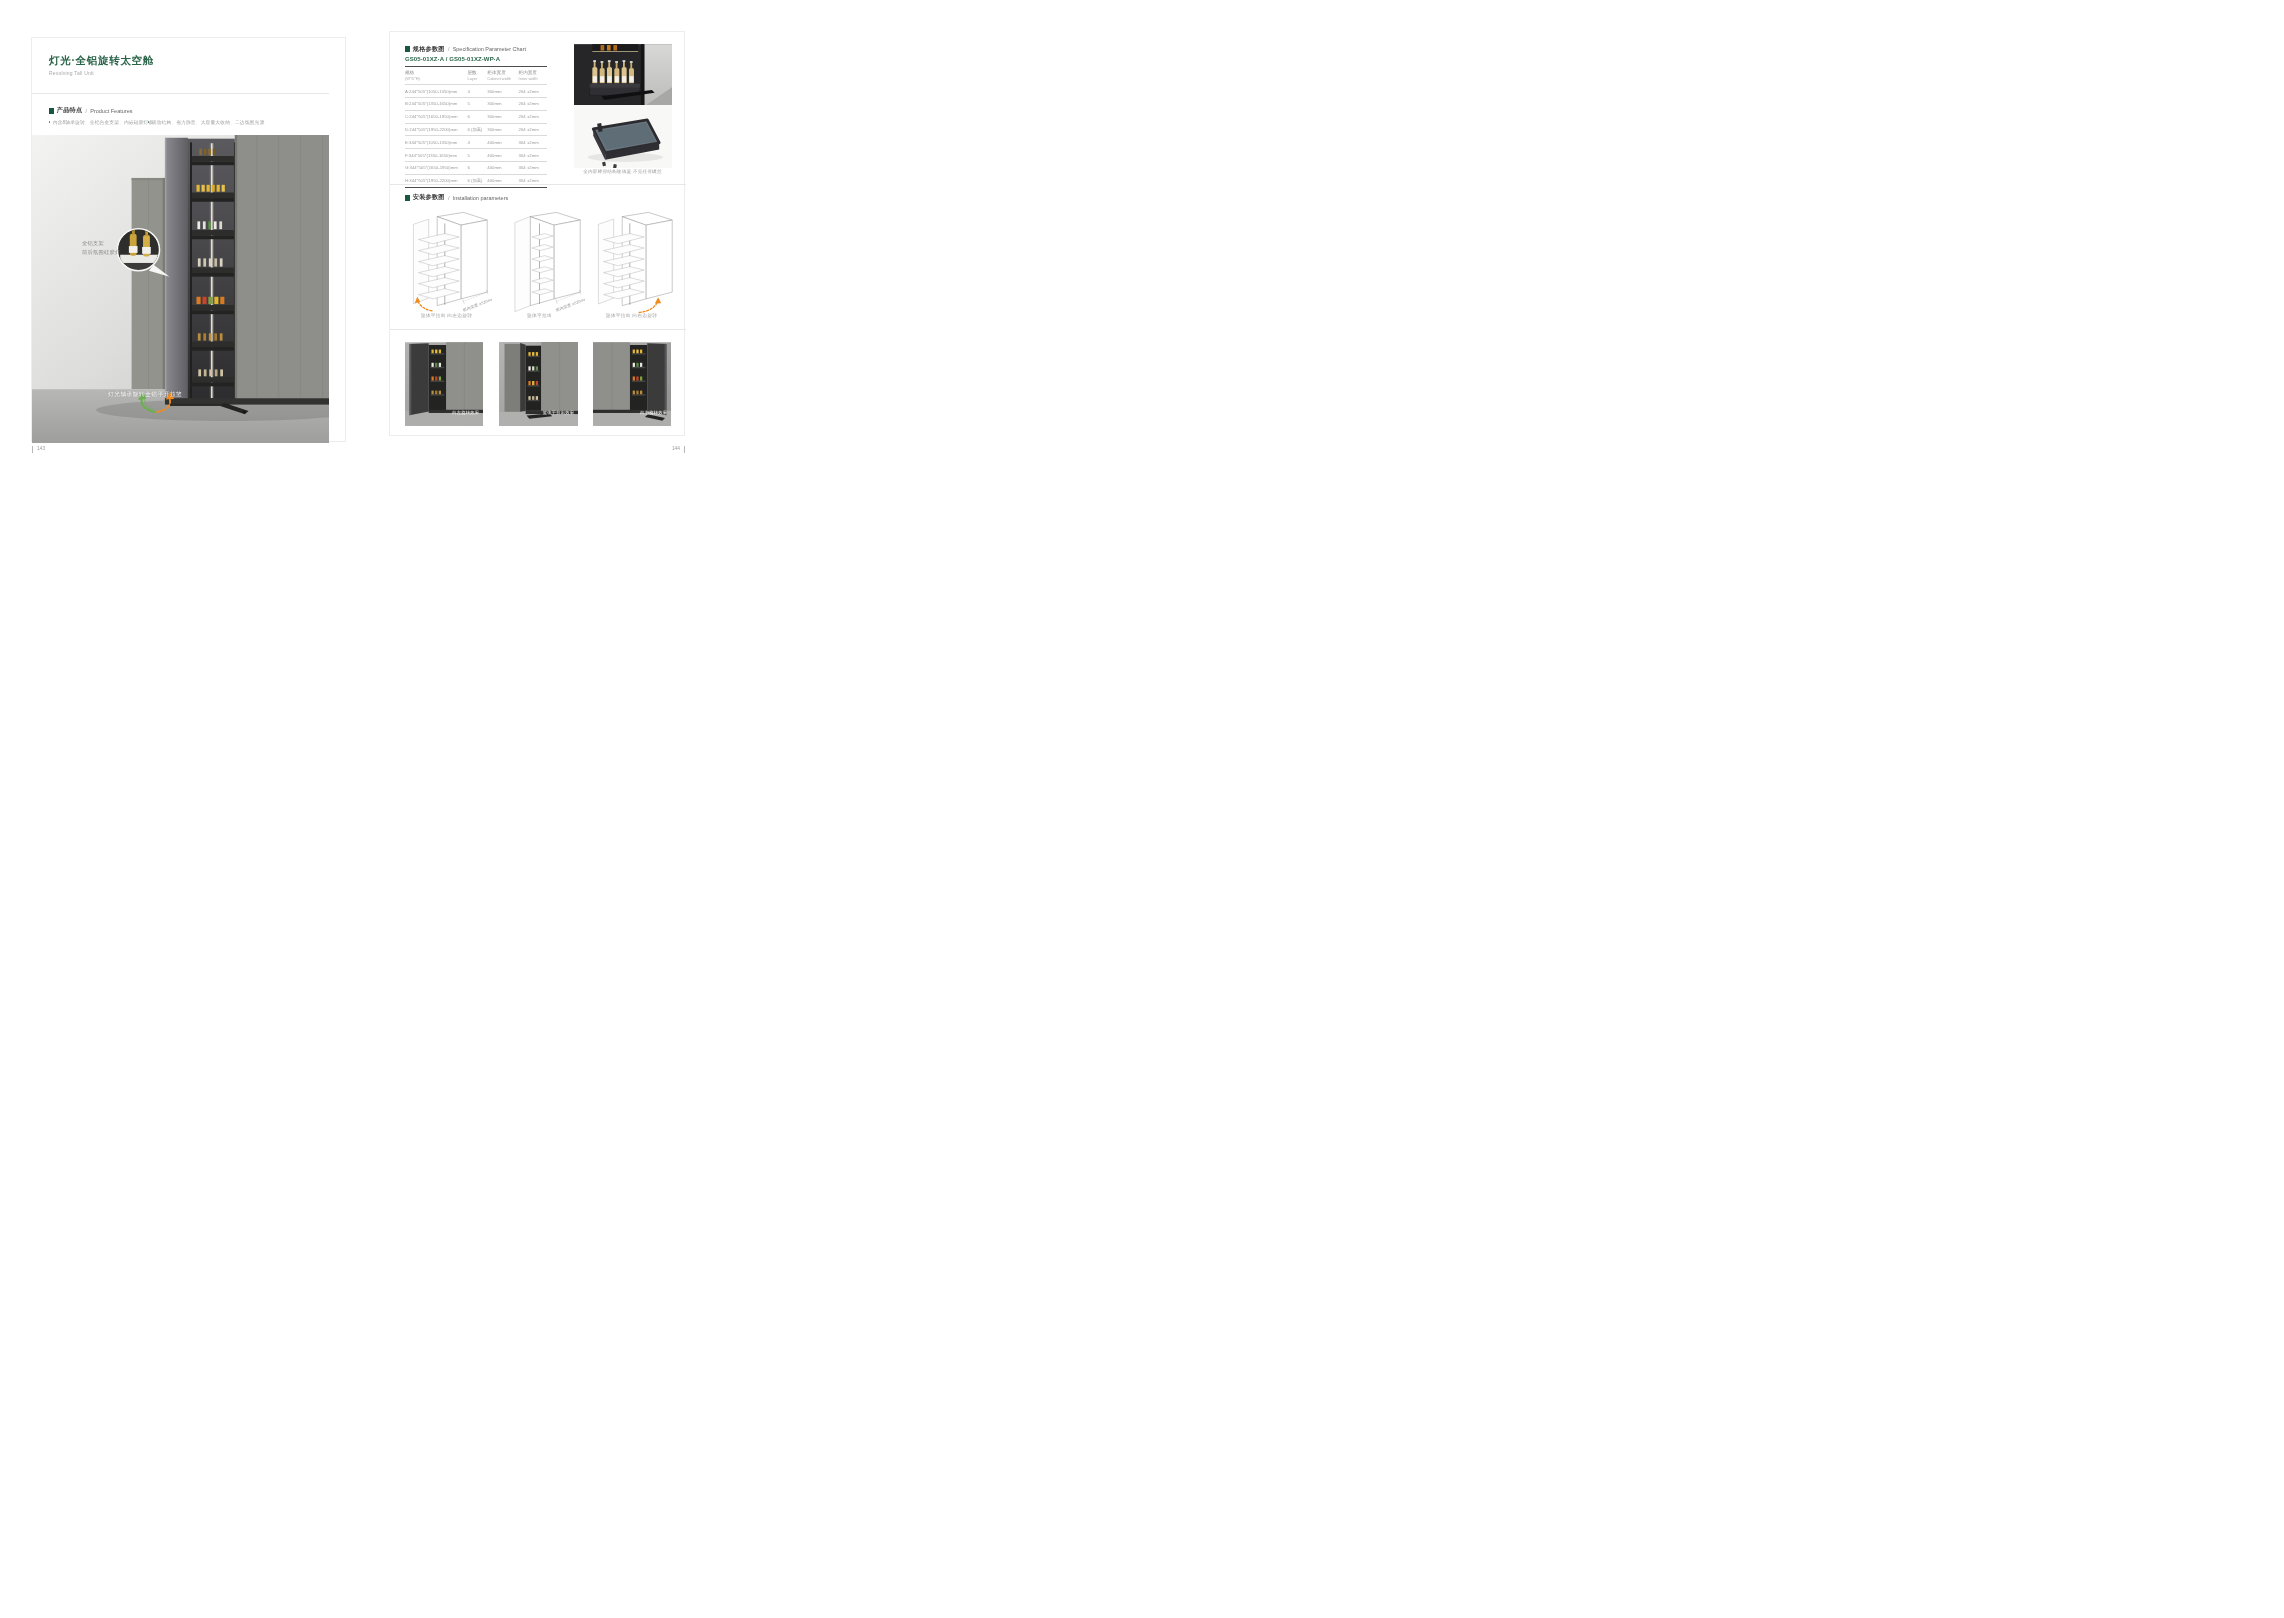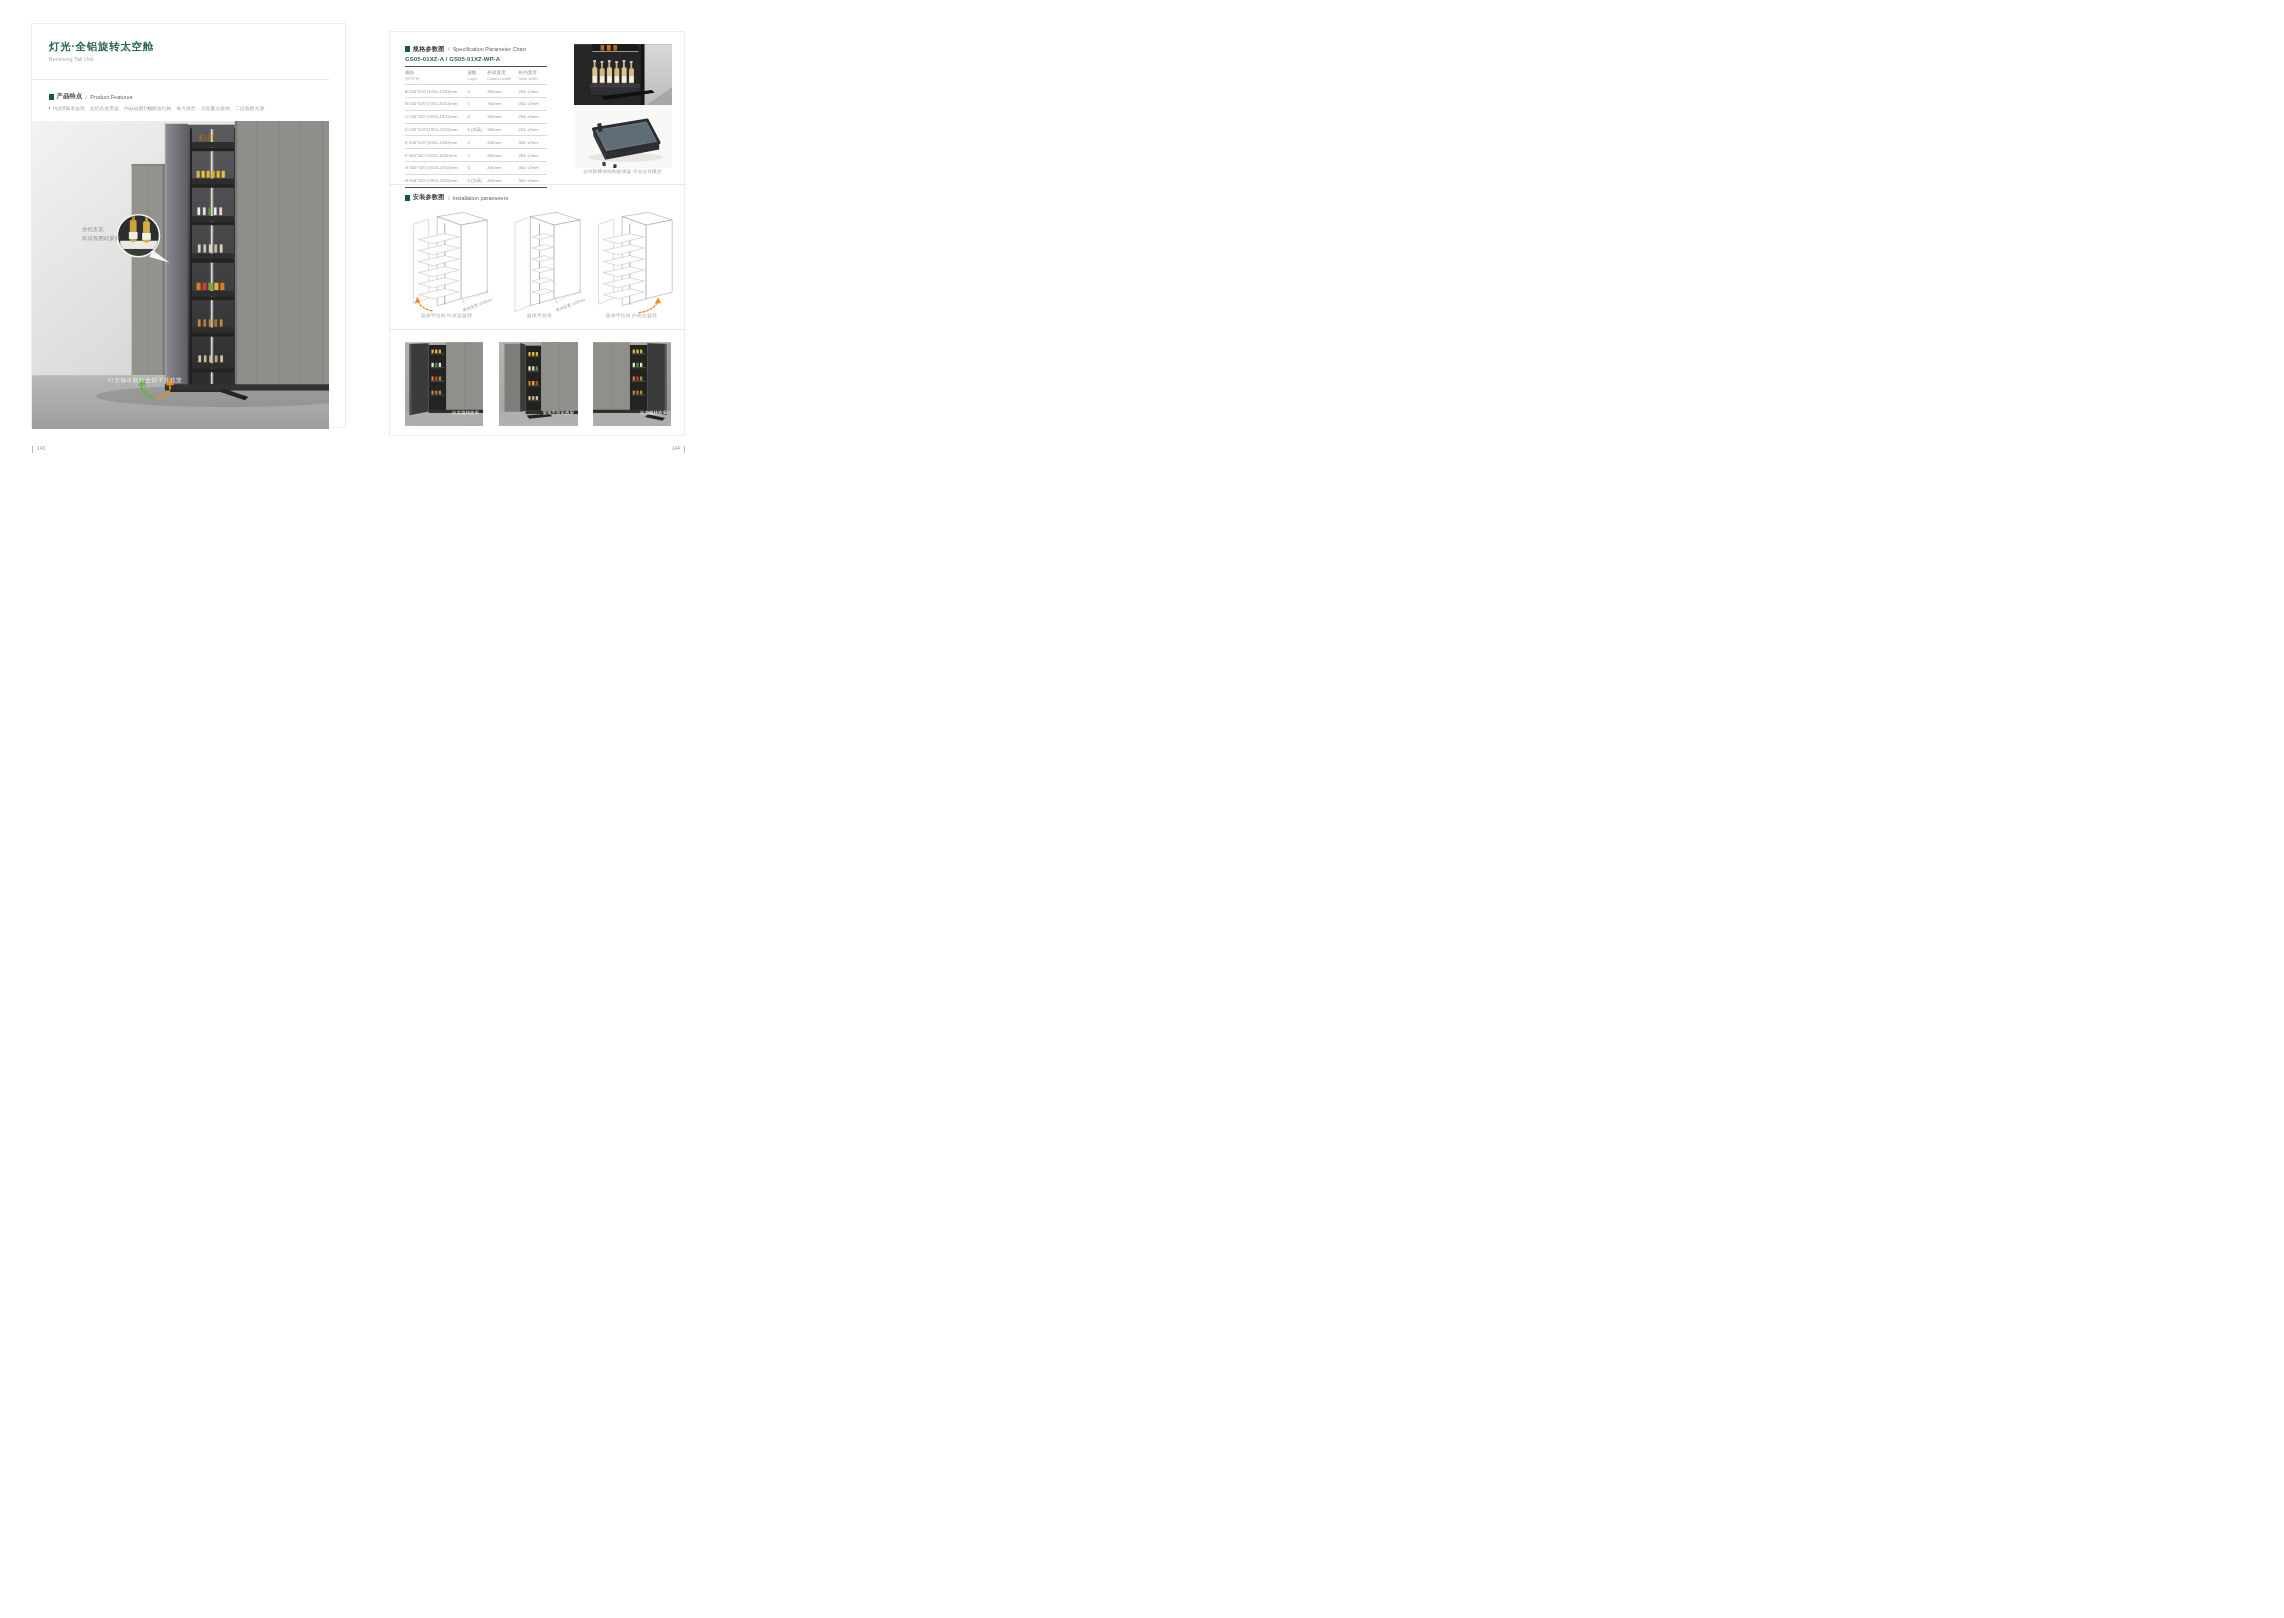--- a/index.html
+++ b/index.html
@@ -1,19 +1,19 @@
 <!DOCTYPE html>
 <html style="font-size:7.3px"><head>
 <meta charset="utf-8">
 <style>
   html,body{margin:0;padding:0;background:#ffffff;}
   body{width:709px;height:462px;position:relative;overflow:hidden;
        font-family:"Liberation Sans","DejaVu Sans",sans-serif;color:#3f3f3f;}
   .panel{position:absolute;background:#fff;border:0.5px solid #ededed;box-sizing:border-box;}
-  #left-page{left:31px;top:23px;width:315px;height:405px;}
+  #left-page{left:31px;top:37px;width:315px;height:405px;}
   #right-page{left:389px;top:31px;width:296px;height:405px;}
   .abs{position:absolute;}
   
   .lp-title{left:17px;top:15.5px;font-size:10.5px;font-weight:bold;color:#2a6449;letter-spacing:0.7px;}
   .lp-sub{left:17px;top:31.5px;font-size:5px;color:#a8a8a8;letter-spacing:0.2px;}
   .lp-divider{left:0;top:55px;width:297px;height:0.5px;background:#e7e7e7;}
   .sec-head{display:flex;align-items:center;gap:3.2px;}
   .sq{width:4.6px;height:6px;background:#17583e;flex:0 0 auto;}
   .sec-zh{font-size:6.2px;font-weight:bold;color:#3d3d3d;letter-spacing:0.2px;}
   .sec-sep{font-size:5.5px;color:#9a9a9a;}

